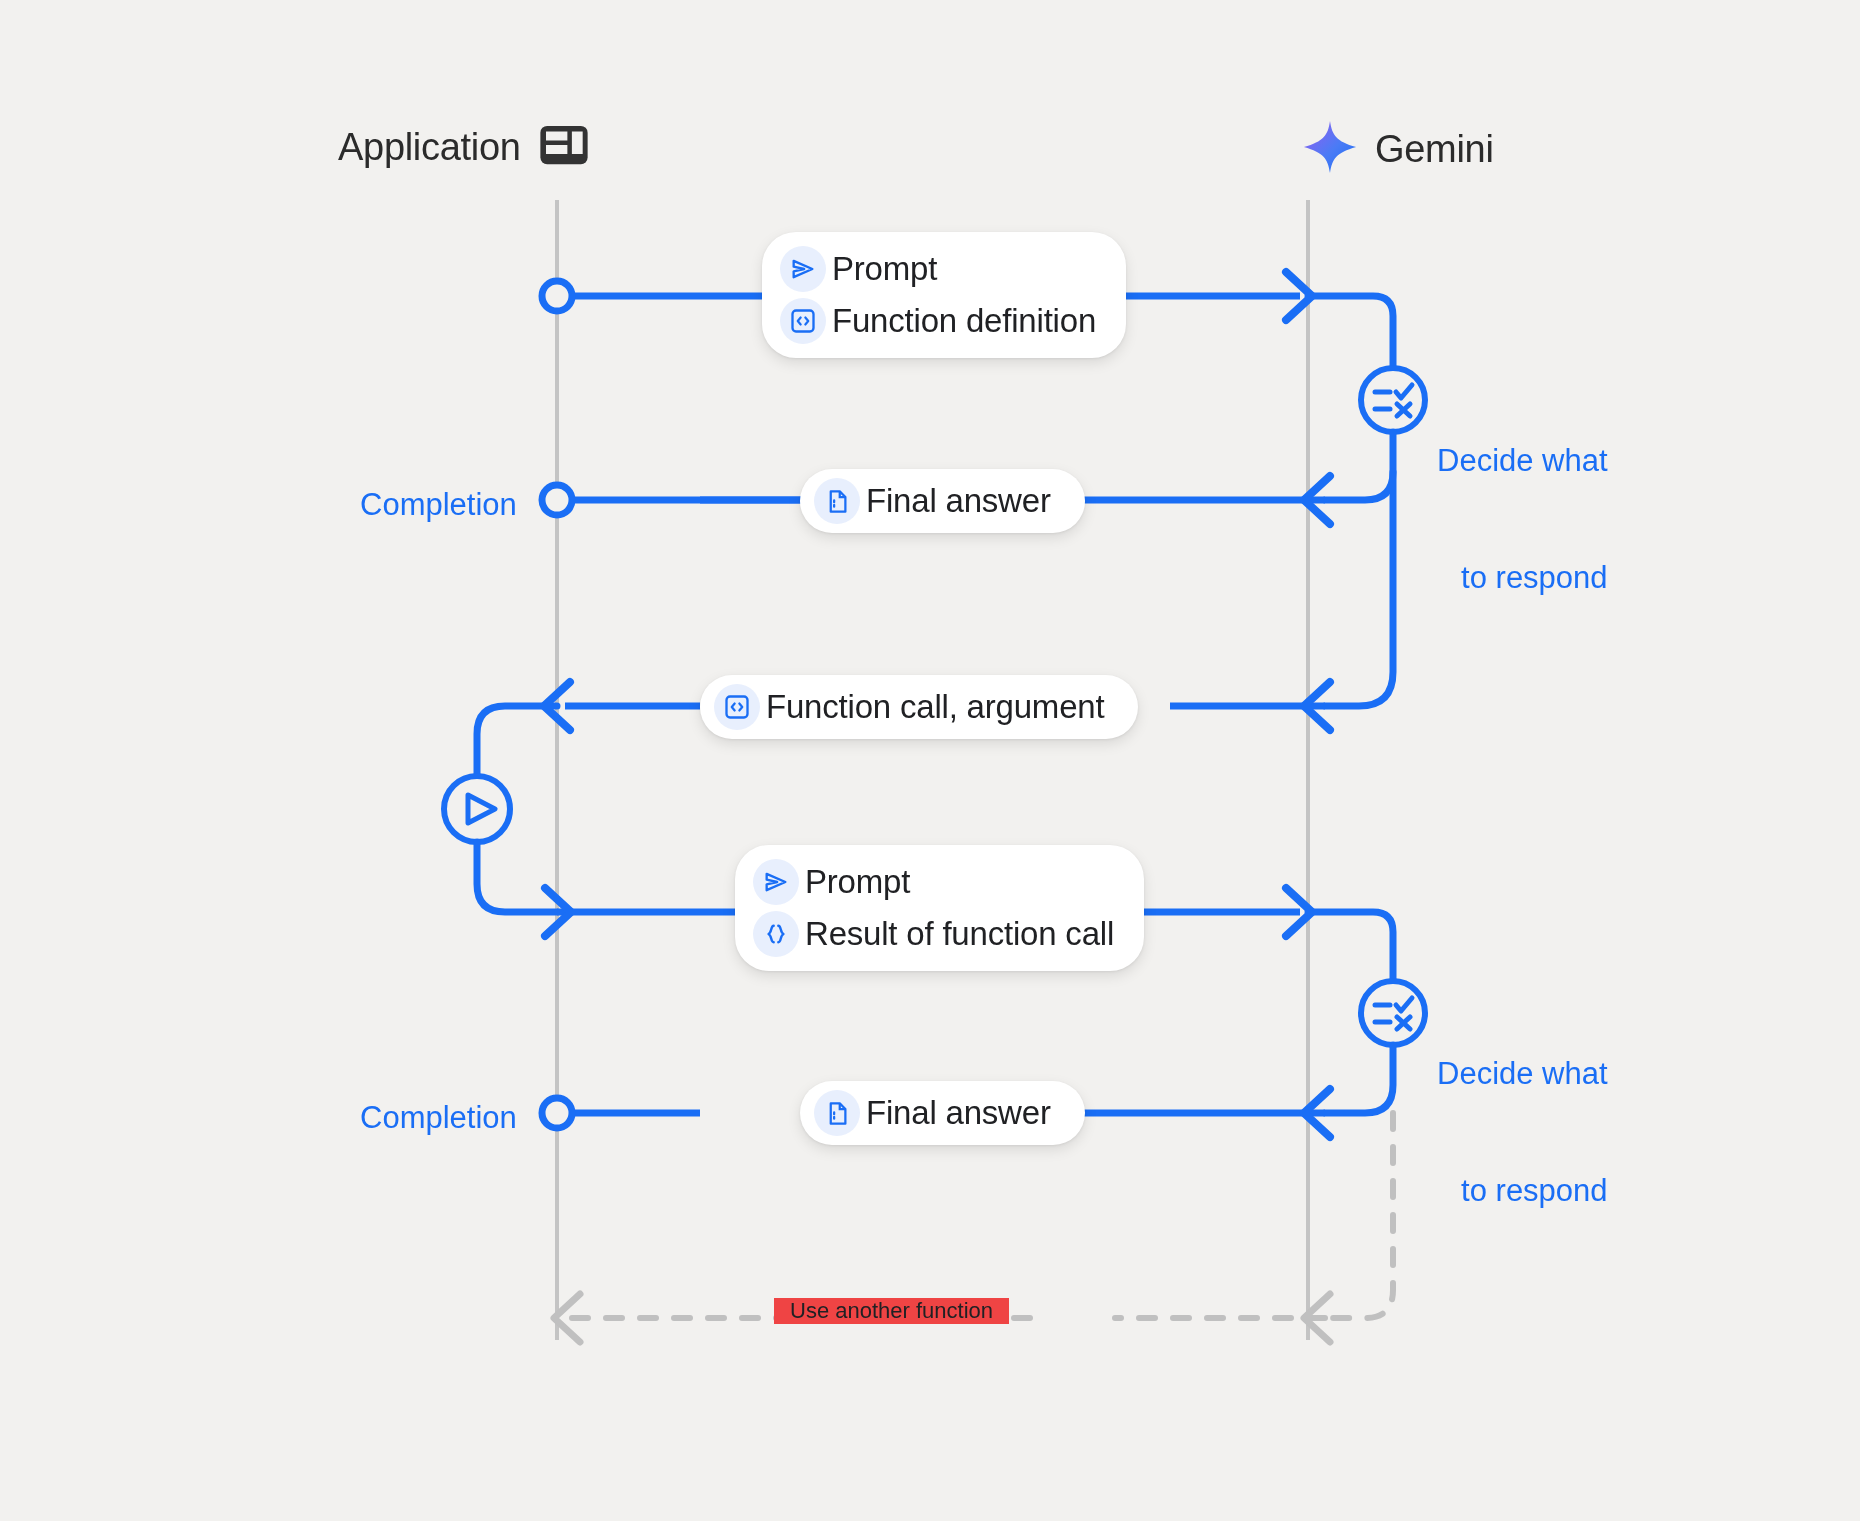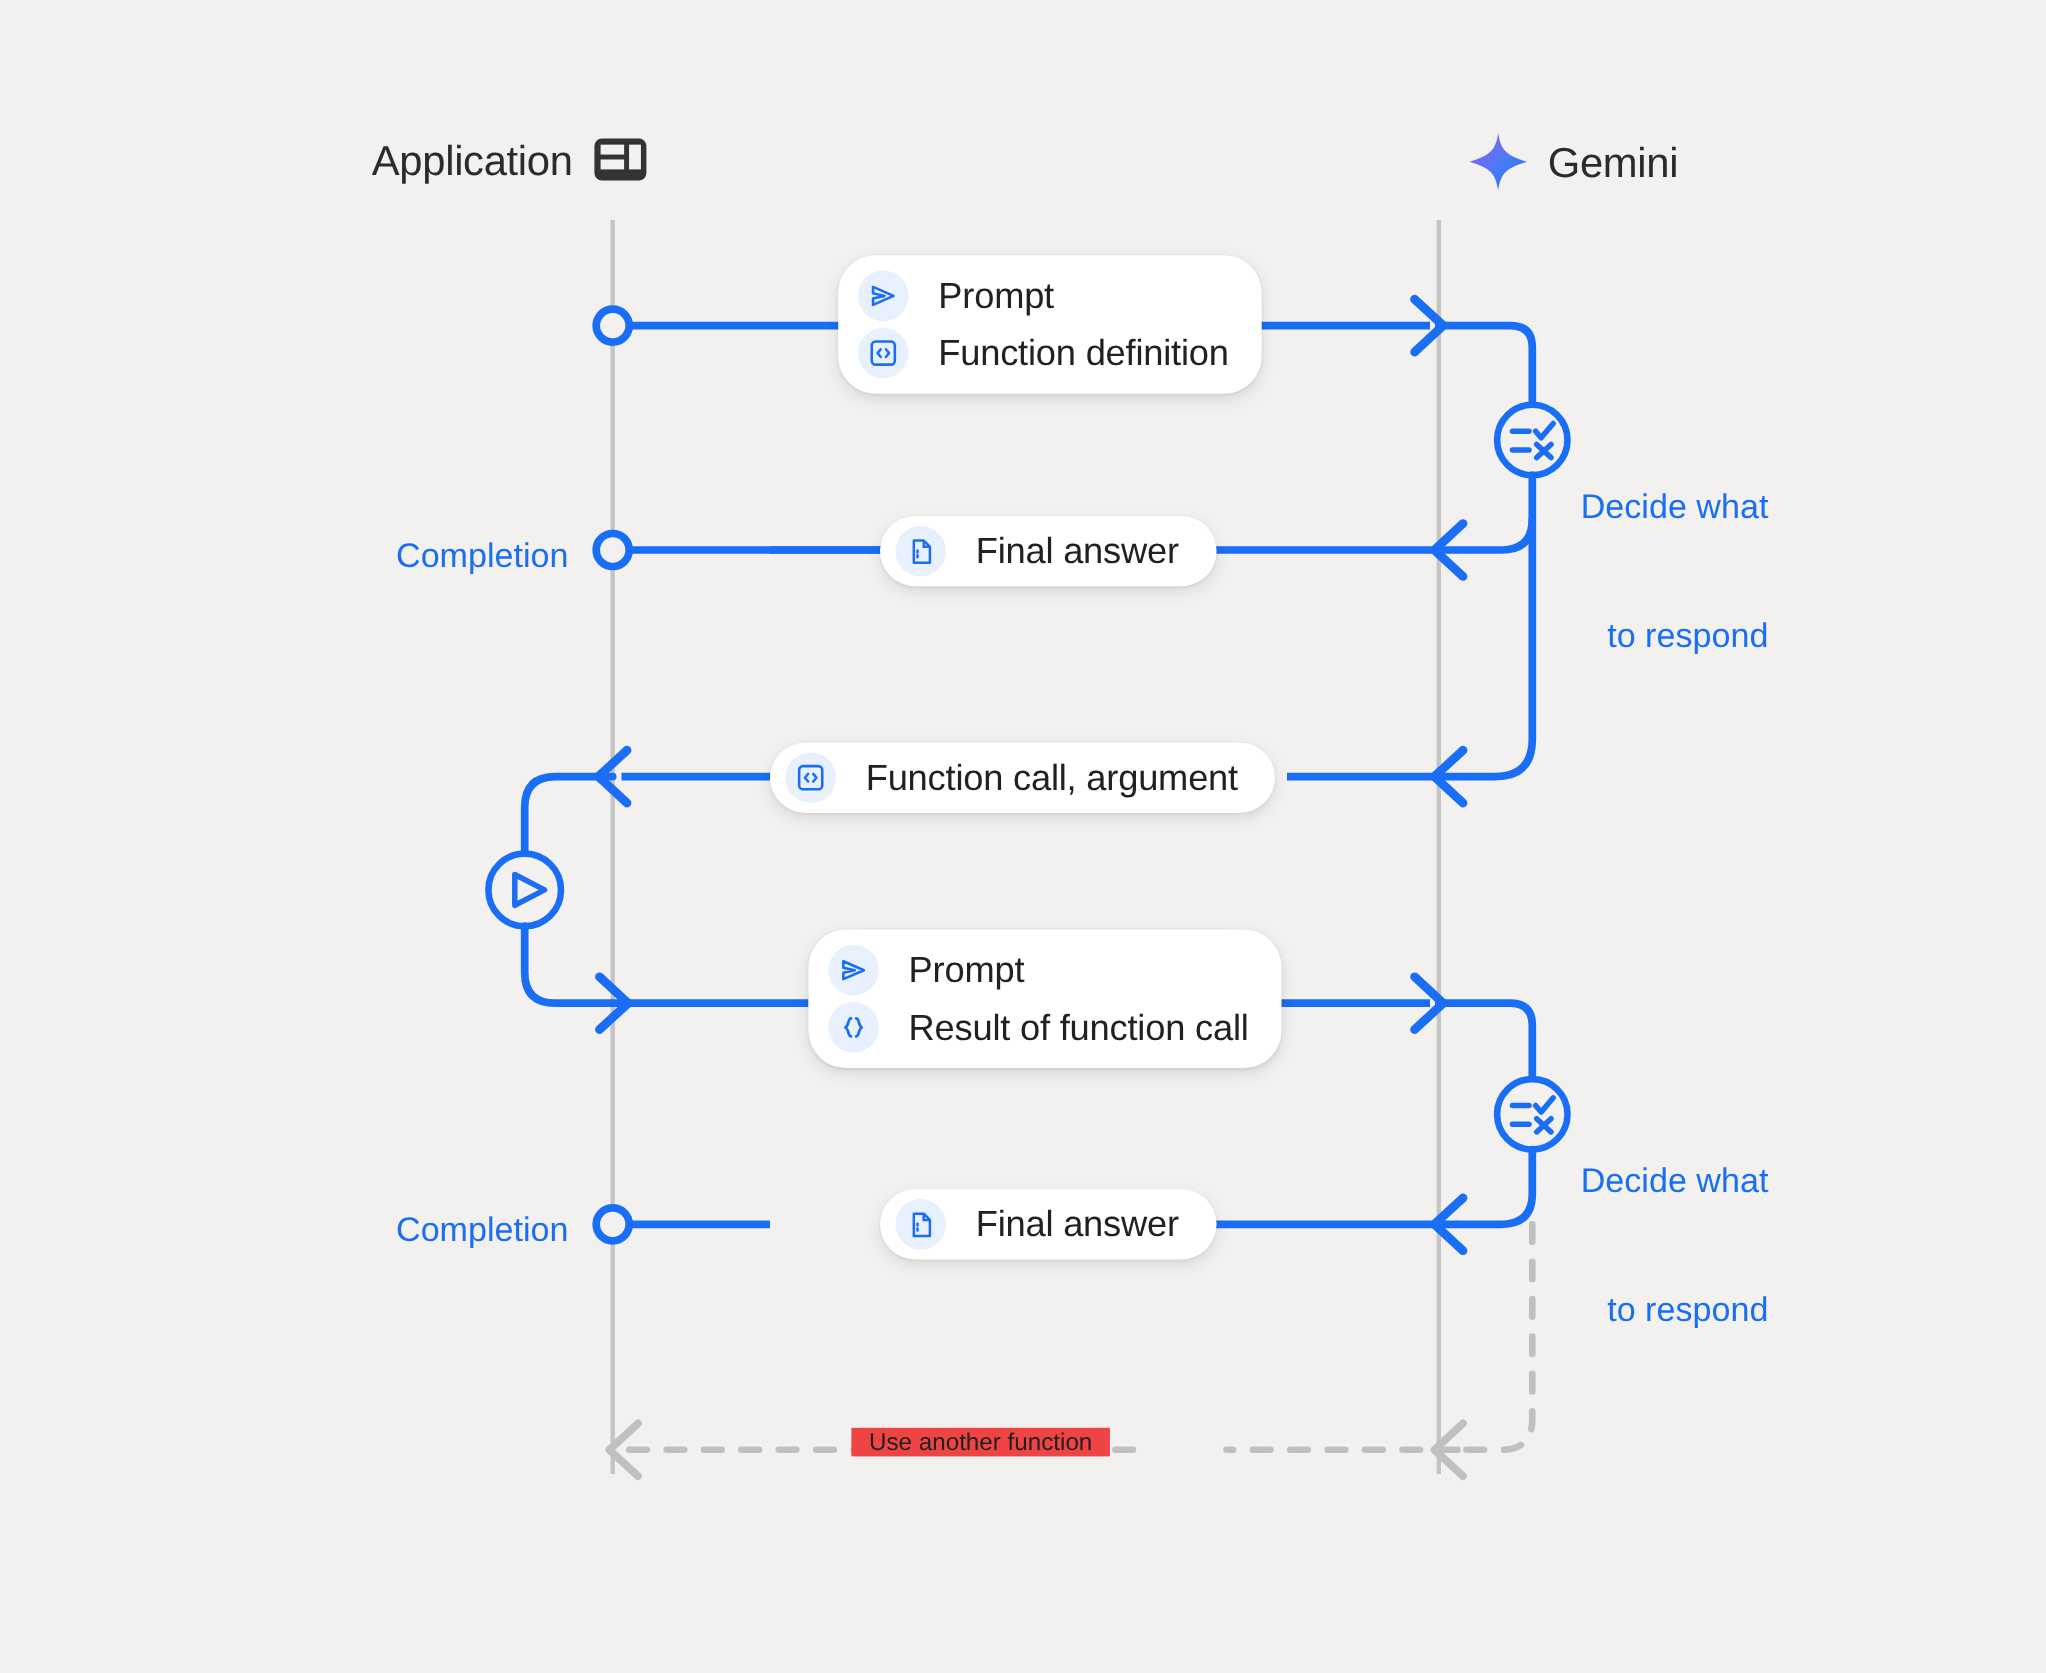--- a/index.html
+++ b/index.html
@@ -49,21 +49,21 @@
     padding: 14px 30px 14px 18px;
     display: flex;
     flex-direction: column;
     gap: 6px;
     box-sizing: border-box;
   }
   .pill.single { padding: 9px 34px 9px 14px; border-radius: 40px; }
   .pill-row {
     display: flex;
     align-items: center;
-    gap: 27px;
+    gap: 6px;
     white-space: nowrap;
   }
   .pill-icon-wrap {
     width: 46px;
     height: 46px;
     border-radius: 50%;
     background: #e8effd;
     display: flex;
     align-items: center;
     justify-content: center;
@@ -208,21 +208,21 @@
     <span class="lane-icon">
       <svg width="54" height="54" viewBox="0 0 24 24">
         <rect x="1.5" y="3.5" width="21" height="17" rx="3" fill="#333333"></rect>
         <rect x="4" y="6" width="9.5" height="4" fill="#f2f1ef"></rect>
         <rect x="4" y="12" width="9.5" height="4" fill="#f2f1ef"></rect>
         <rect x="15.5" y="6" width="4.8" height="10" fill="#f2f1ef"></rect>
       </svg>
     </span>
   </div>
 
-  <div class="lane-header" style="left:1333px; top:118px;">
+  <div class="lane-header" style="left:1301px; top:118px;">
     <span class="lane-icon">
       <svg width="58" height="58" viewBox="0 0 24 24">
         <path d="M12 1.2 C12.9 7.2 14.6 9.6 22.8 12 C14.6 14.4 12.9 16.8 12 22.8
                  C11.1 16.8 9.4 14.4 1.2 12 C9.4 9.6 11.1 7.2 12 1.2 Z" fill="url(#starGrad)"></path>
       </svg>
     </span>
     <span class="lane-title">Gemini</span>
   </div>
 
   <div class="pill" style="left:762px; top:232px;">

